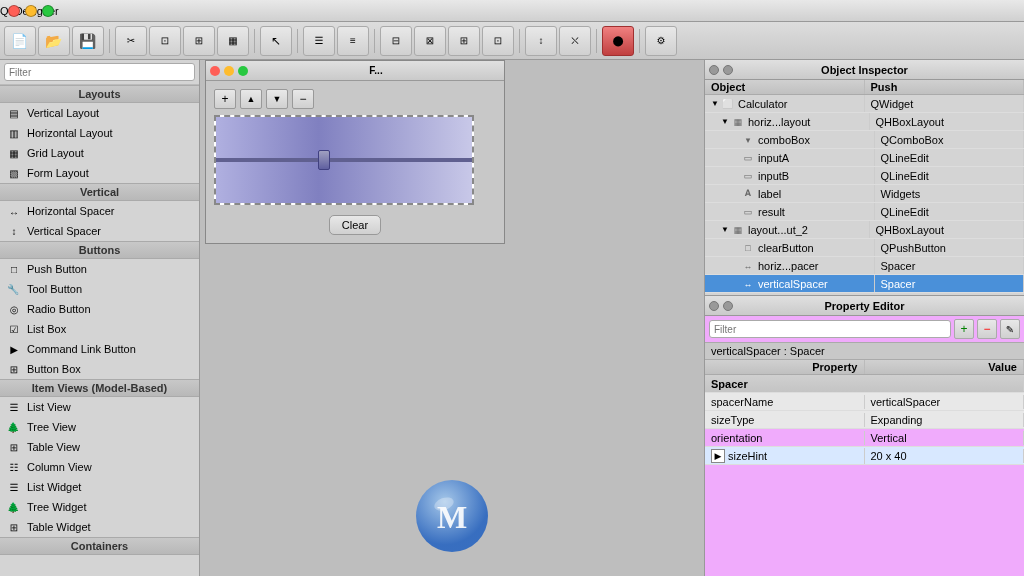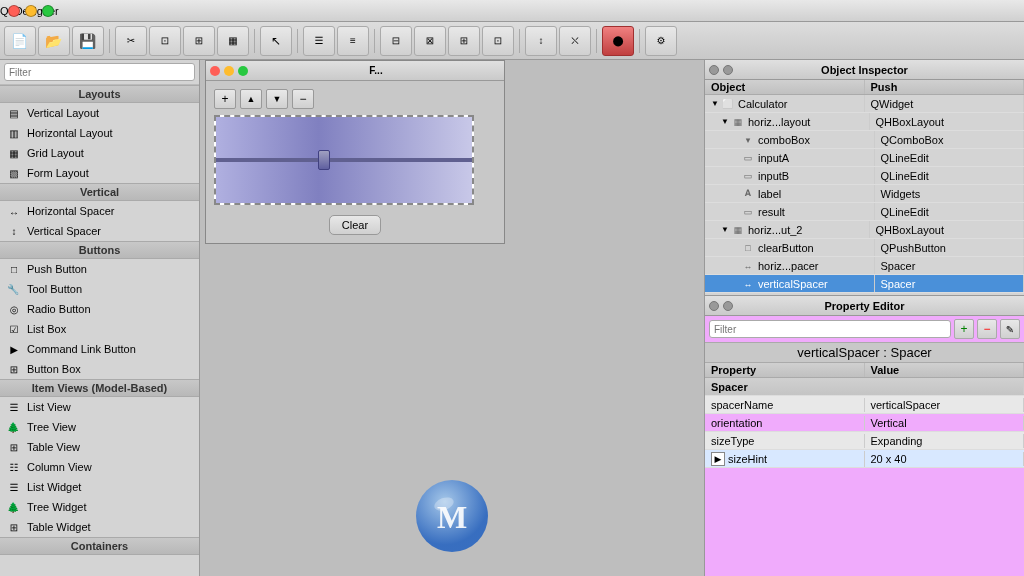--- a/index.html
+++ b/index.html
@@ -340,39 +340,39 @@
       background: linear-gradient(to bottom, #e8e8e8, #d0d0d0);
       border: 1px solid #aaa;
       border-radius: 2px;
       display: flex; align-items: center; justify-content: center;
       cursor: pointer;
       font-size: 12px;
     }
     .prop-title-bar {
       padding: 2px 6px;
       background: #c8c8c8;
-      font-size: 13px;
+      font-size: 11px;
       font-weight: 500;
       border-bottom: 1px solid #aaa;
-      text-align: center;
     }
     .prop-table {
       flex: 1;
       overflow-y: auto;
     }
     .prop-col-header {
       display: flex;
       background: linear-gradient(to bottom, #d0d0d0, #c0c0c0);
       border-bottom: 1px solid #aaa;
       font-weight: 600;
     }
     .prop-col {
       flex: 1;
       padding: 1px 6px;
       border-right: 1px solid #bbb;
+      text-align: right;
     }
     .prop-row {
       display: flex;
       border-bottom: 1px solid #ddd;
       min-height: 18px;
       align-items: center;
     }
     .prop-row.section { background: linear-gradient(to bottom, #d0d0d0, #c4c4c4); font-weight: 600; }
     .prop-row.alt { background: #e8e8e8; }
     .prop-cell {
@@ -649,21 +649,21 @@
                 <span style="width: 10px; display: inline-block;"></span>
                 <span class="obj-icon" style="color: rgb(102, 102, 102);">▭</span>
                 <span>result</span>
               </div>
               <div class="obj-cell">QLineEdit</div>
             </div>
             <div class="obj-row">
               <div class="obj-cell" style="padding-left: 16px;">
                 <span class="tree-arrow" style="font-size: 8px;">▼</span>
                 <span class="obj-icon" style="color: rgb(102, 102, 102);">▦</span>
-                <span>horiz...ut_2</span>
+                <span>layout...ut_2</span>
               </div>
               <div class="obj-cell">QHBoxLayout</div>
             </div>
             <div class="obj-row">
               <div class="obj-cell" style="padding-left: 26px;">
                 <span style="width: 10px; display: inline-block;"></span>
                 <span class="obj-icon" style="color: rgb(102, 102, 102);">□</span>
                 <span>clearButton</span>
               </div>
               <div class="obj-cell">QPushButton</div>
@@ -711,31 +711,31 @@
         <div id="prop-rows-container">
             <div class="prop-row section">
               <div class="prop-cell" colspan="2" style="flex: 2 1 0%;">Spacer</div>
             </div>
             <div class="prop-row alt">
               <div class="prop-cell">
                 <span>spacerName</span>
               </div>
               <div class="prop-cell">verticalSpacer</div>
             </div>
+            <div class="prop-row alt">
+              <div class="prop-cell">
+                <span>sizeType</span>
+              </div>
+              <div class="prop-cell">Expanding</div>
+            </div>
             <div class="prop-row">
               <div class="prop-cell">
                 <span>orientation</span>
               </div>
               <div class="prop-cell">Vertical</div>
-            </div>
-            <div class="prop-row alt">
-              <div class="prop-cell">
-                <span>sizeType</span>
-              </div>
-              <div class="prop-cell">Expanding</div>
             </div>
             <div class="prop-row" style="background: rgb(216, 232, 255);">
               <div class="prop-cell">
                 <span class="prop-expand">▶</span>
                 <span>sizeHint</span>
               </div>
               <div class="prop-cell">20 x 40</div>
             </div>
           </div>
       </div>

